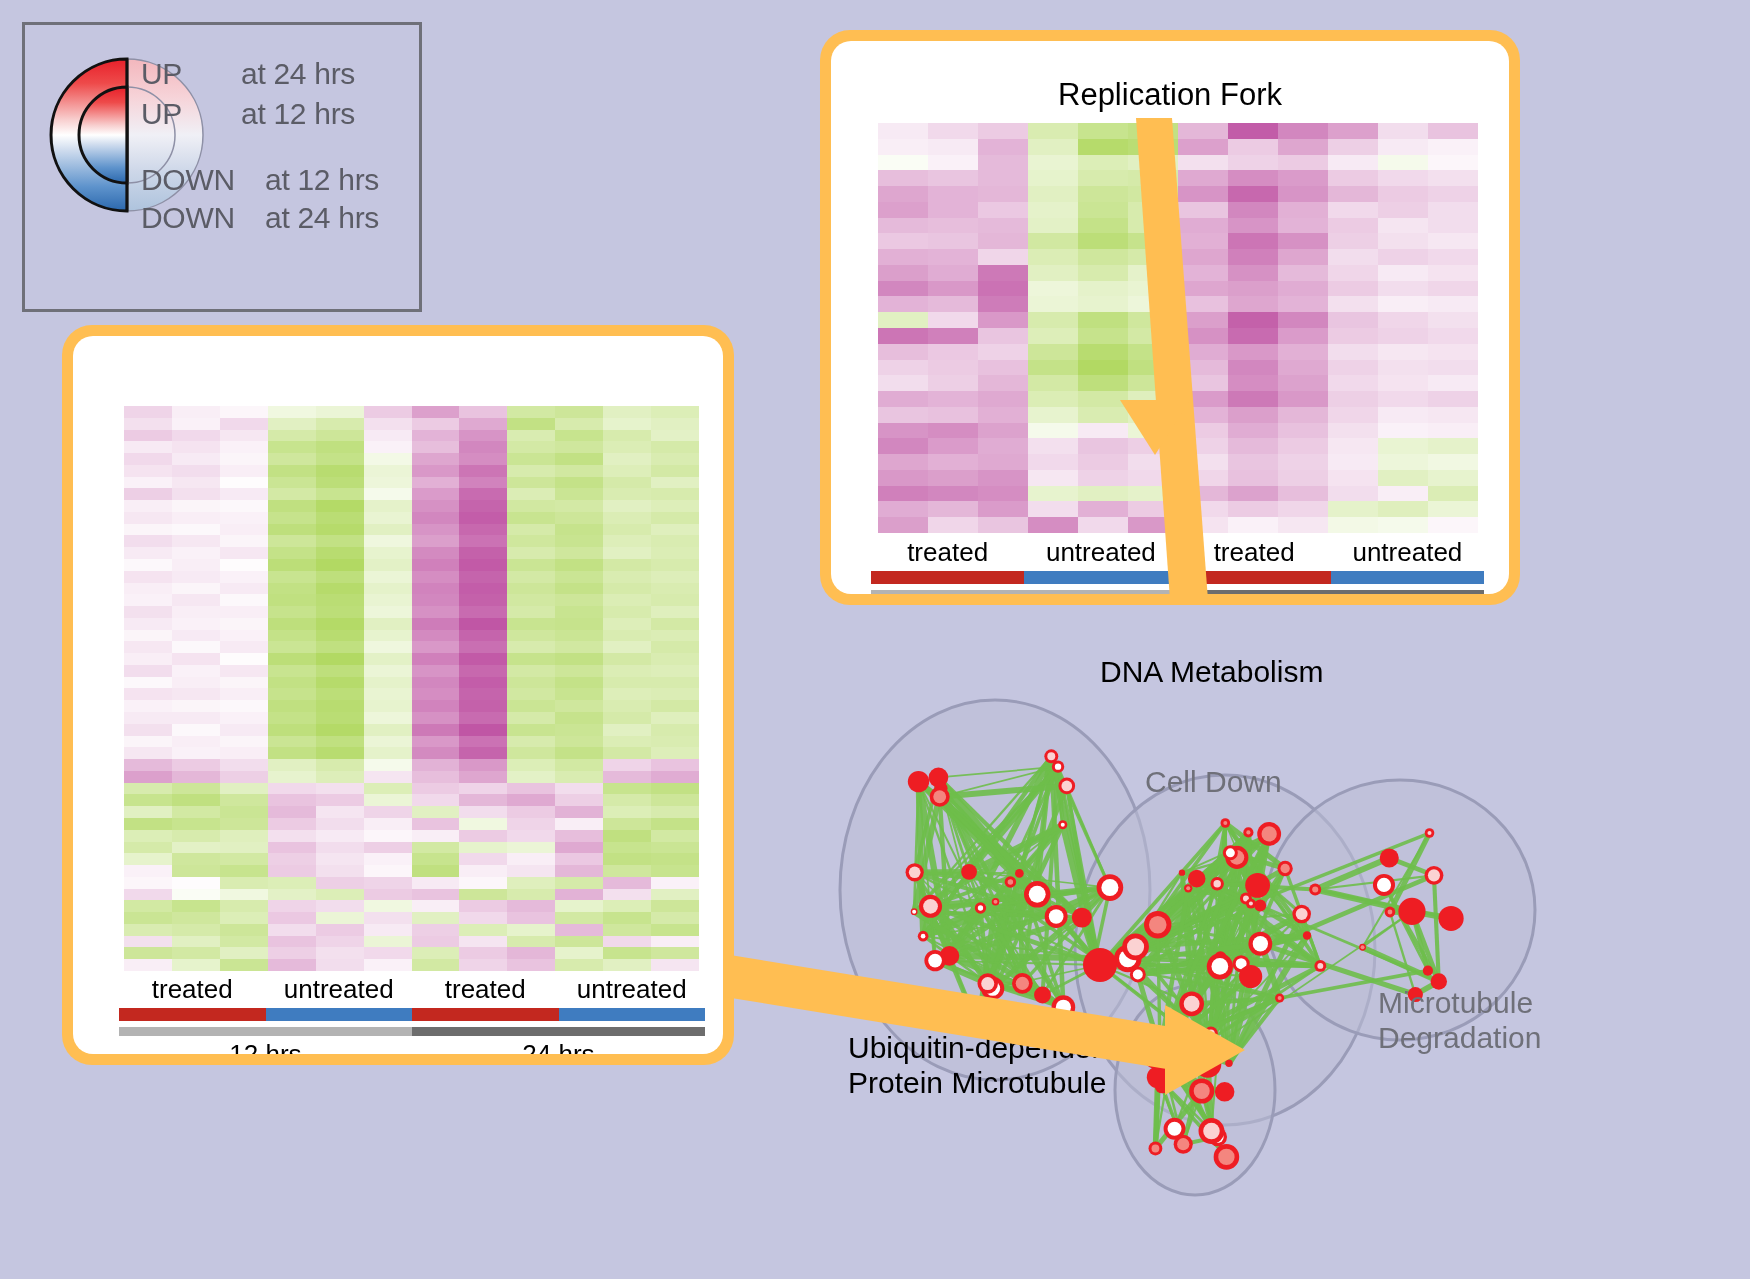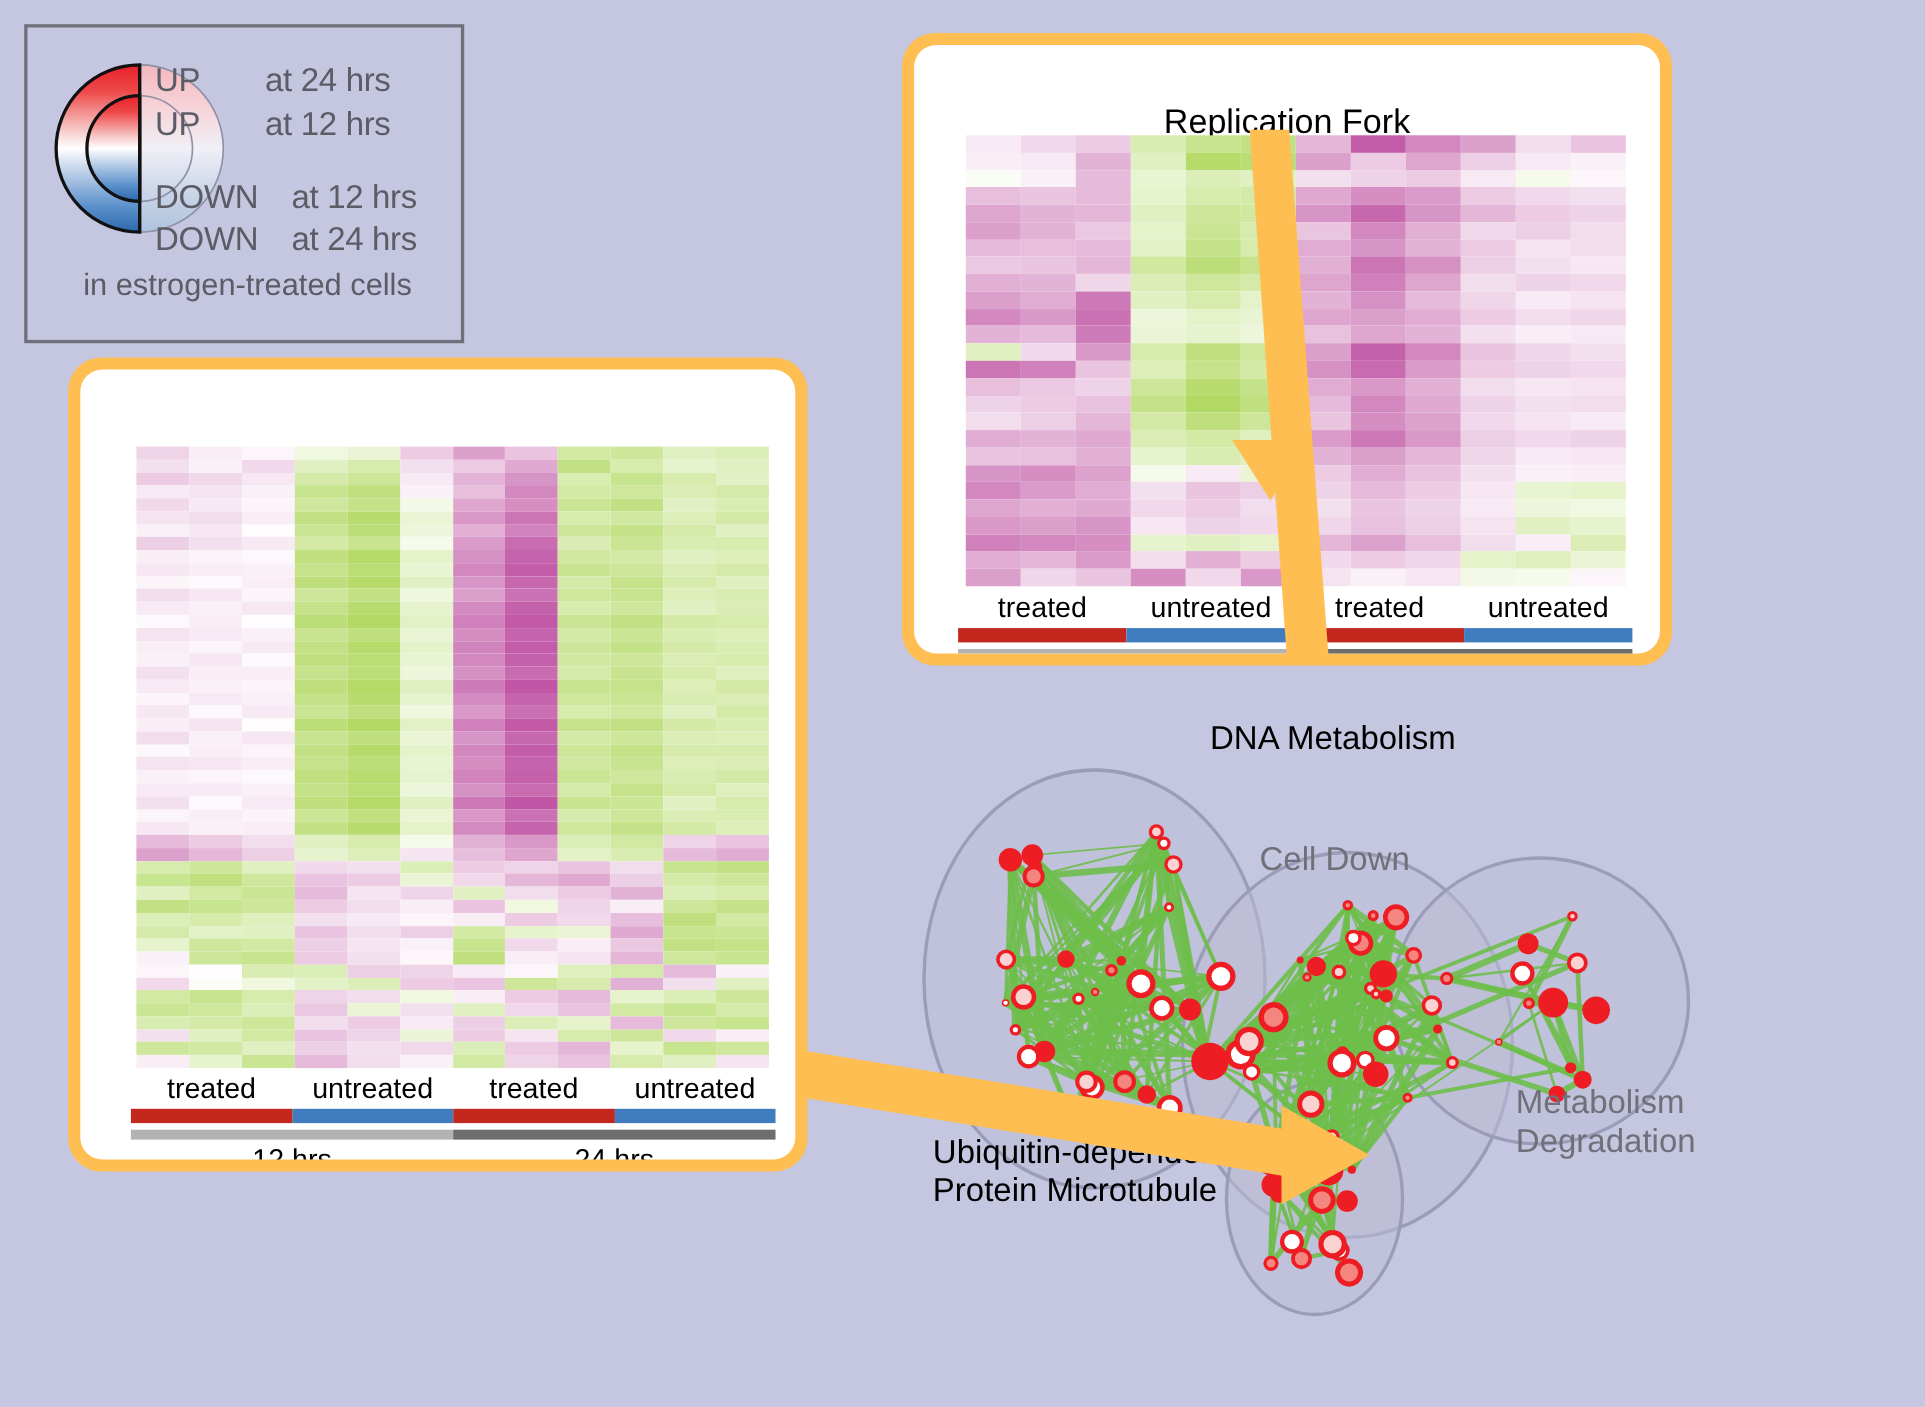--- a/index.html
+++ b/index.html
@@ -103,27 +103,26 @@
 
     <span class="ring-label" style="left:116px;top:32px;">UP</span>
     <span class="ring-label" style="left:216px;top:32px;">at 24 hrs</span>
     <span class="ring-label" style="left:116px;top:72px;">UP</span>
     <span class="ring-label" style="left:216px;top:72px;">at 12 hrs</span>
     <span class="ring-label" style="left:116px;top:138px;">DOWN</span>
     <span class="ring-label" style="left:240px;top:138px;">at 12 hrs</span>
     <span class="ring-label" style="left:116px;top:176px;">DOWN</span>
     <span class="ring-label" style="left:240px;top:176px;">at 24 hrs</span>
 
-    <span class="ring-foot" style="top:218px;">in estrogen-treated cells</span>
   </div>
 
 
   <div class="panel" id="panel-rf" style="left:820px;top:30px;width:700px;height:575px;">
     <div class="panel-inner">
-      <div class="panel-title" style="top:52px;text-align:center;">Replication Fork</div>
+      <div class="panel-title" style="top:36px;text-align:center;">Replication Fork</div>
       <div class="hm" id="hm-rf" style="left: 47px; top: 82px; width: 600px; height: 410px; grid-template-columns: repeat(12, 1fr); grid-template-rows: repeat(26, 1fr);">
           <i style="background: rgb(247, 234, 244);"></i>
           <i style="background: rgb(241, 217, 235);"></i>
           <i style="background: rgb(236, 203, 227);"></i>
           <i style="background: rgb(217, 236, 177);"></i>
           <i style="background: rgb(199, 228, 142);"></i>
           <i style="background: rgb(194, 225, 132);"></i>
           <i style="background: rgb(228, 183, 216);"></i>
           <i style="background: rgb(194, 92, 168);"></i>
           <i style="background: rgb(210, 135, 191);"></i>
@@ -1586,21 +1585,21 @@
         <circle cx="411.46489376601284" cy="511.0354569234283" r="12.951364750508219" fill="#ee1d23"></circle>
         <circle cx="411.46489376601284" cy="511.0354569234283" r="8.288873440325261" fill="#fbd2d2"></circle>
         <circle cx="355.43471392509633" cy="528.4784454917474" r="6.901879356708378" fill="#ee1d23"></circle>
         <circle cx="355.43471392509633" cy="528.4784454917474" r="3.9018793567083776" fill="#f4867f"></circle>
         <circle cx="300" cy="345" r="17" fill="#ee1d23"></circle>
         <circle cx="360" cy="430" r="20" fill="#ee1d23"></circle>
       </svg>
     <span class="net-label" id="lbl-dna">DNA Metabolism</span>
     <span class="net-label" id="lbl-cc">Cell Down</span>
     <span class="net-label" id="lbl-mt">
-      <span>Metabolism</span><br>
+      <span>Microtubule</span><br>
       <span>Degradation</span>
     </span>
     <span class="net-label" id="lbl-ub">
       <span>Ubiquitin-dependent</span><br>
       <span>Protein Microtubule</span>
     </span>
   </div>
 
   <svg class="canvas" style="pointer-events:none;">
 

